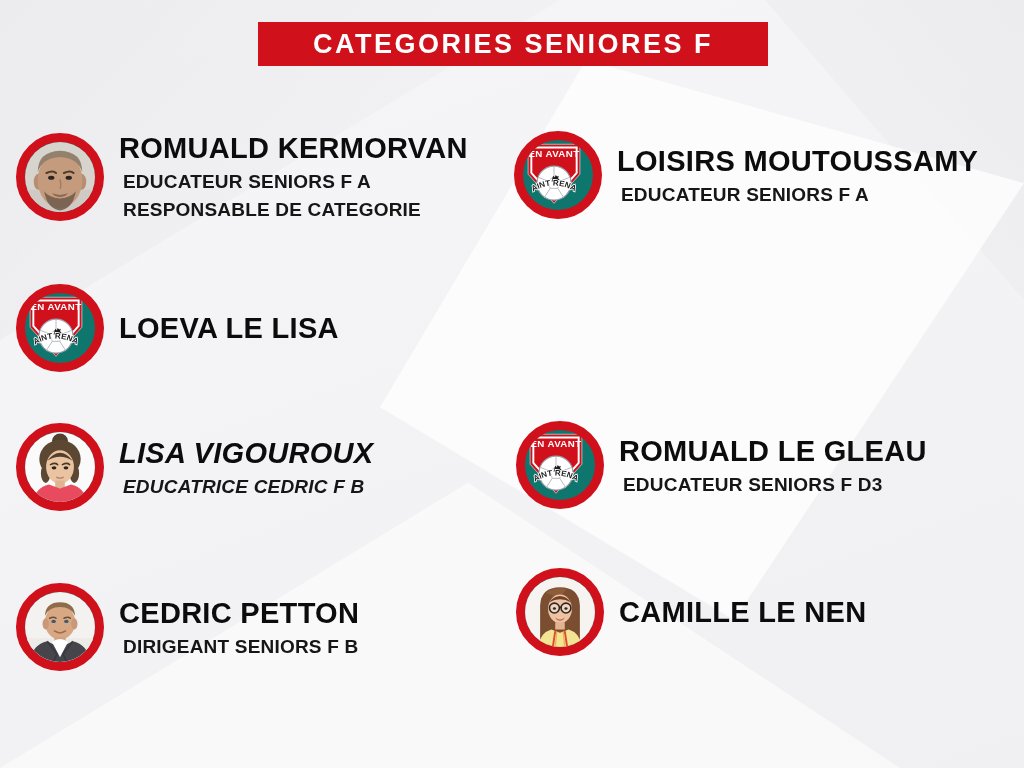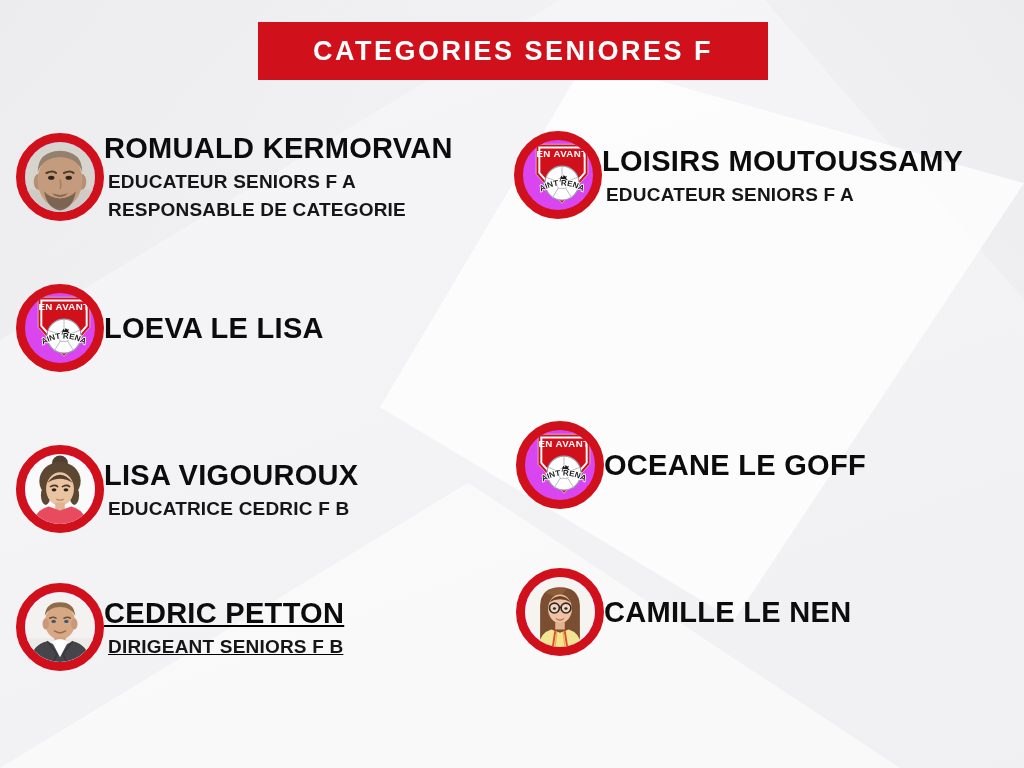--- a/index.html
+++ b/index.html
@@ -19,46 +19,46 @@
     background:rgba(255,255,255,.75);
     clip-path:polygon(32% 0,100% 22%,55% 100%,0 62%);}
   .bg-3{left:0;top:420px;width:900px;height:348px;
     background:rgba(255,255,255,.55);
     clip-path:polygon(0 100%,52% 18%,100% 100%);}
   .bg-4{left:700px;top:0;width:324px;height:300px;
     background:linear-gradient(225deg,rgba(228,228,232,.5),rgba(255,255,255,0));
     clip-path:polygon(100% 0,100% 100%,20% 0);}
 
   .banner{
-    position:absolute;left:258px;top:22px;width:510px;height:58px;
+    position:absolute;left:258px;top:22px;width:510px;height:44px;
     background:var(--red);
     display:flex;align-items:center;justify-content:center;
     color:#fff;font-weight:800;font-size:27px;letter-spacing:2.5px;
   }
 
-  .member{position:absolute;display:flex;align-items:center;}
+  .member{position:absolute;display:flex;align-items:center;gap:15px;}
   .ring{
     width:88px;height:88px;flex:none;
     border:9px solid var(--red);border-radius:50%;
-    background:#d946ef;overflow:hidden;
-    display:flex;align-items:center;justify-content:flex-end;
+    background:#0f766e;overflow:hidden;
+    display:flex;align-items:center;justify-content:flex-start;
   }
   .ring svg{display:block;}
   .info{display:flex;flex-direction:column;}
   .name{font-size:29px;font-weight:800;color:var(--ink);letter-spacing:.3px;white-space:nowrap;}
   .role{font-size:19px;font-weight:700;color:#161616;letter-spacing:.2px;
         margin-top:6px;padding-left:4px;white-space:nowrap;}
   .role:empty{display:none;}
 
   #m0{left:16px;top:132px;}
   #m1{left:514px;top:131px;}
   #m2{left:16px;top:284px;}
-  #m3{left:16px;top:445px;}
+  #m3{left:16px;top:423px;font-style:italic;}
   #m4{left:516px;top:421px;}
-  #m5{left:16px;top:583px;text-decoration:underline;}
+  #m5{left:16px;top:583px;}
   #m6{left:516px;top:568px;}
 
   .crest-text{font-family:"Liberation Sans",sans-serif;font-weight:bold;}
 </style>
 </head>
 <body>
 
 <div class="bg-shape bg-1"></div>
 <div class="bg-shape bg-4"></div>
 <div class="bg-shape bg-2"></div>
@@ -172,21 +172,22 @@
       <path d="M38,44 L45.6,49.5 L42.7,58.5 L33.3,58.5 L30.4,49.5 Z" fill="none" stroke="#b5bac2" stroke-width="1.2"></path>
       <path d="M38,44 L38,32 M45.6,49.5 L57,45 M42.7,58.5 L50,70 M33.3,58.5 L26,70 M30.4,49.5 L19,45" stroke="#b5bac2" stroke-width="1.2"></path>
       <path d="M36,46 l1,-3 2,2 1,-3 2,2 2,-1 -1,3 2,2 -3,1 1,3 -3,-1 -2,2 -1,-3 -2,0 z" fill="#1a1a1a"></path>
       <path id="arc4" d="M11,63 Q38,47 65,63" fill="none"></path>
       <text class="crest-text" font-size="10" fill="#1c1c1c" stroke="#ffffff" stroke-width="2" paint-order="stroke" text-anchor="middle">
         <textPath href="#arc4" startOffset="50%">SAINT RENAN</textPath>
       </text>
     </svg>
   </div>
   <div class="info">
-    <div class="name">OCEANE LE GOFF</div>
+    <div class="name">ROMUALD LE GLEAU</div>
+    <div class="role">EDUCATEUR SENIORS F D3</div>
   </div>
 </div>
 
 <div class="member" id="m5">
   <div class="ring">
     <svg width="88" height="88" viewBox="0 0 88 88">
       <rect width="88" height="88" fill="#f3f2f0"></rect>
       <rect y="58" width="88" height="30" fill="#ecebe8"></rect>
       <ellipse cx="44" cy="38" rx="19" ry="22" fill="#d8a885"></ellipse>
       <ellipse cx="26" cy="40" rx="4" ry="7" fill="#c99878"></ellipse>

